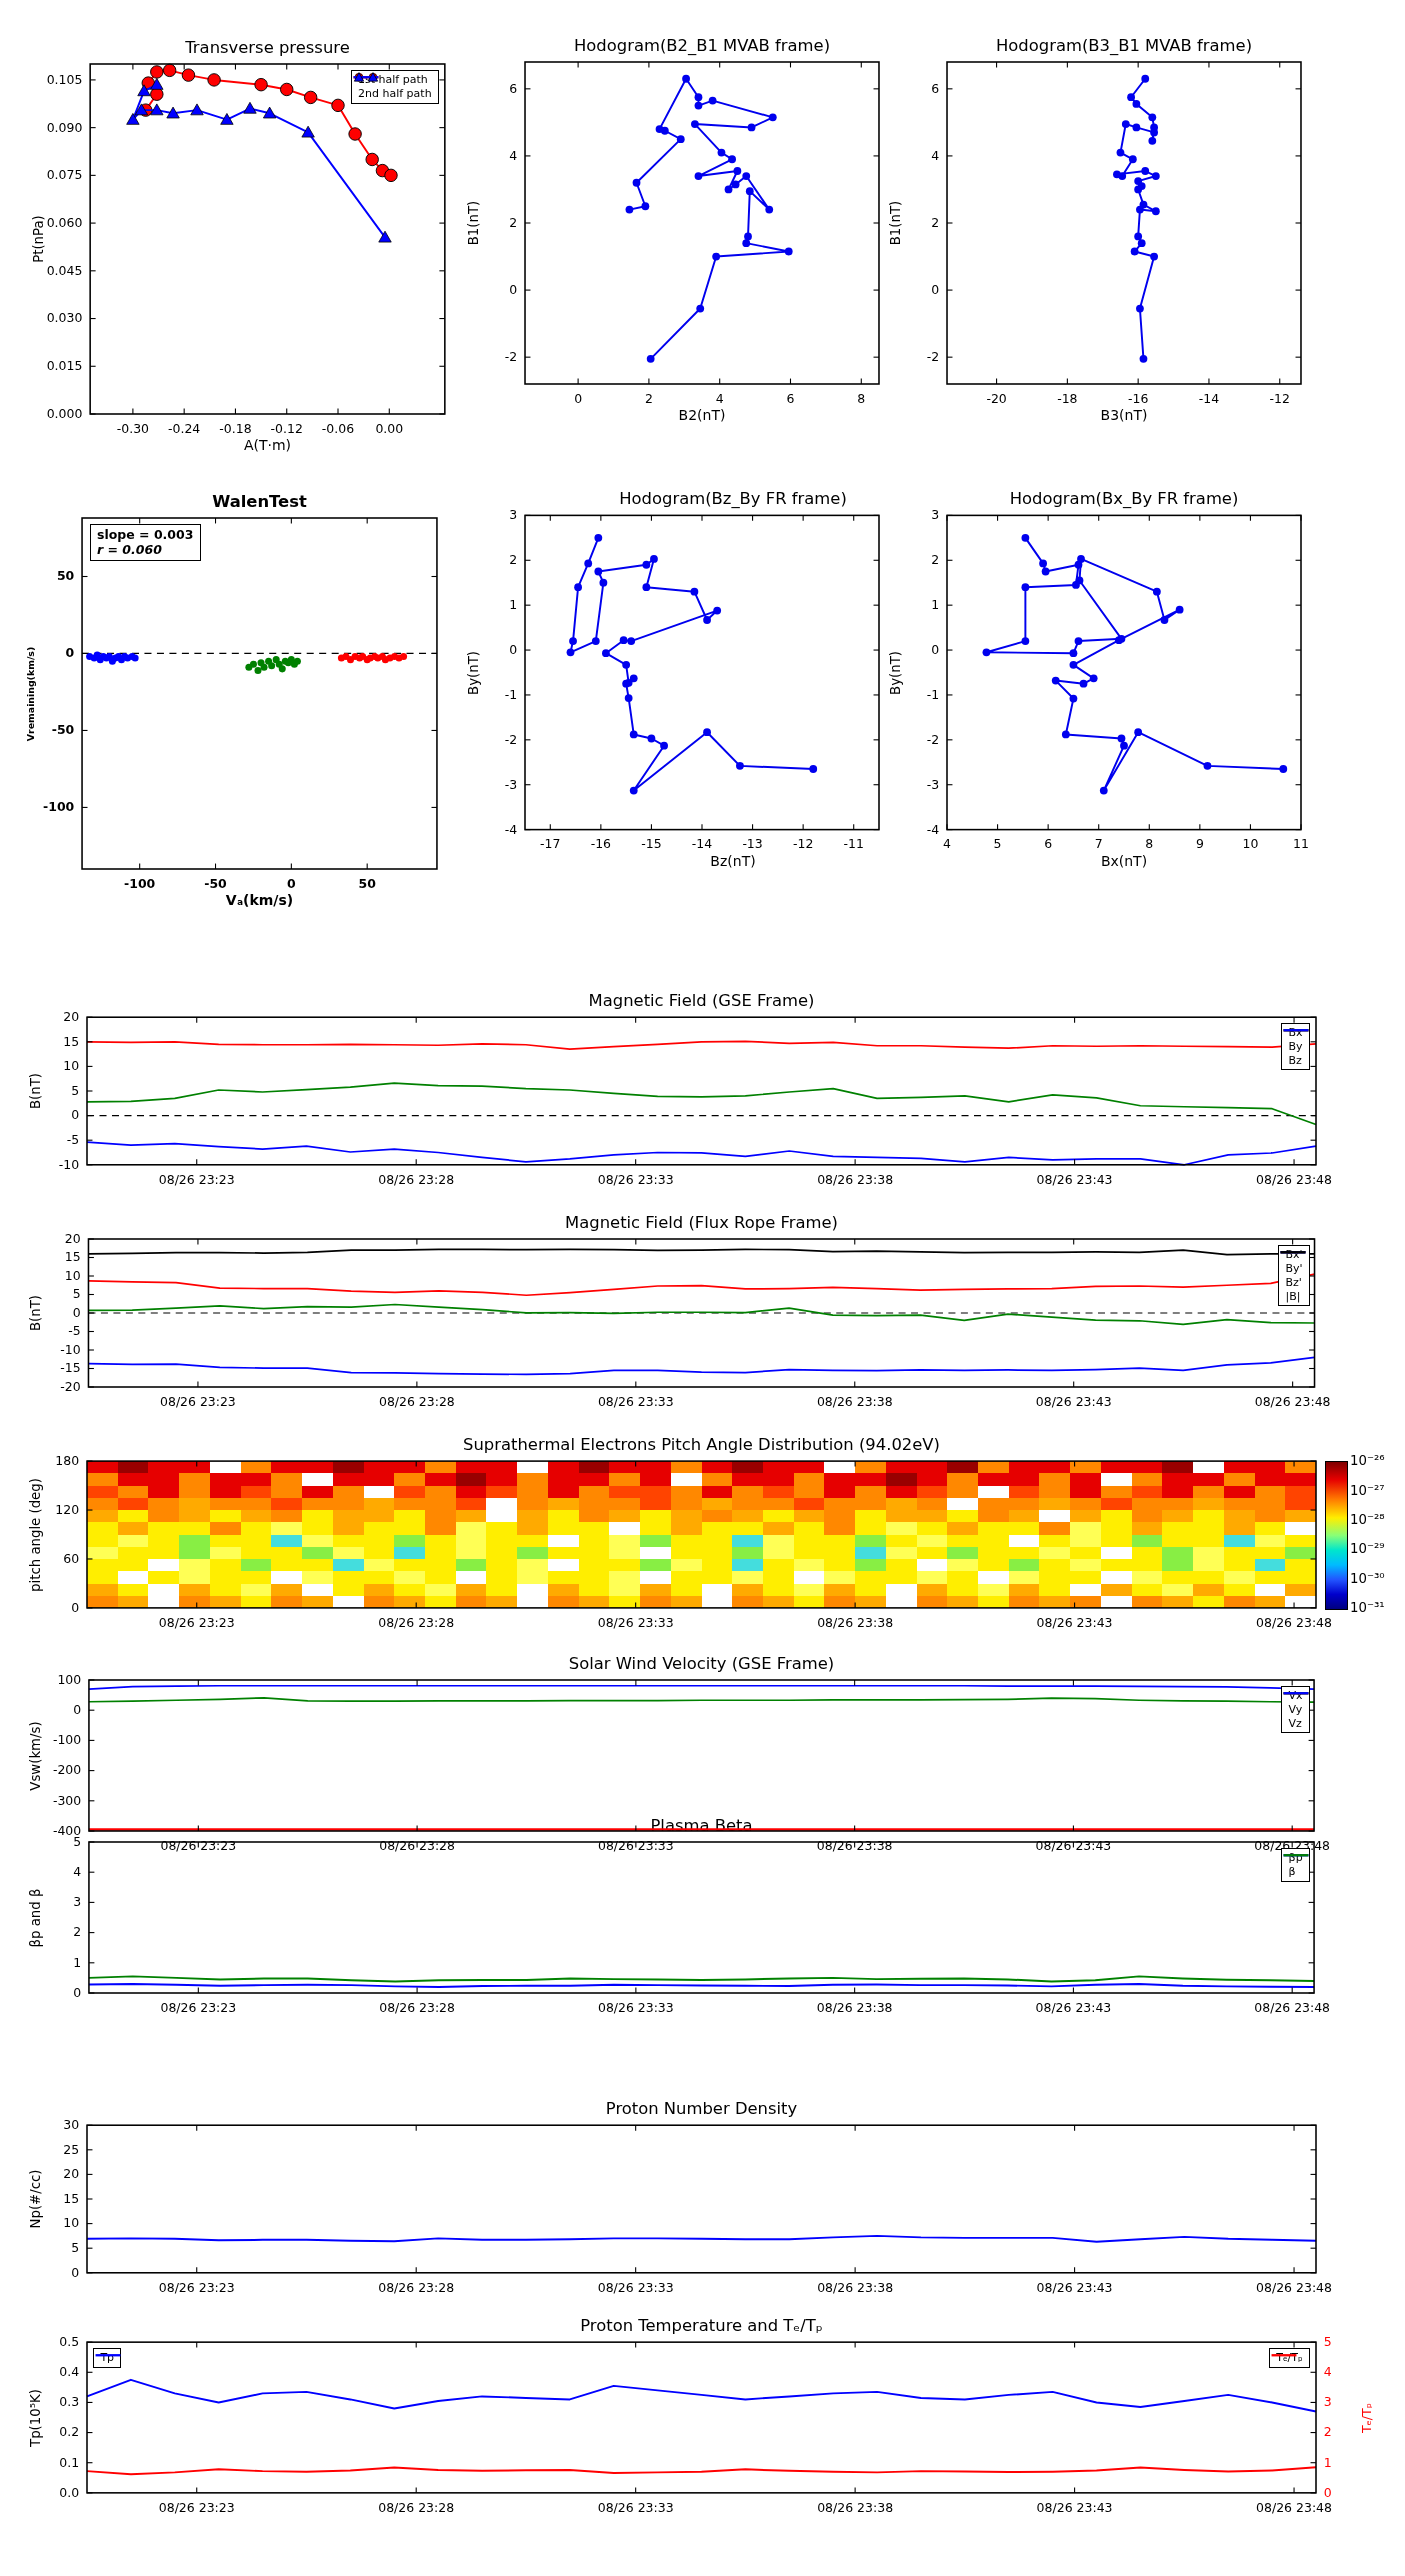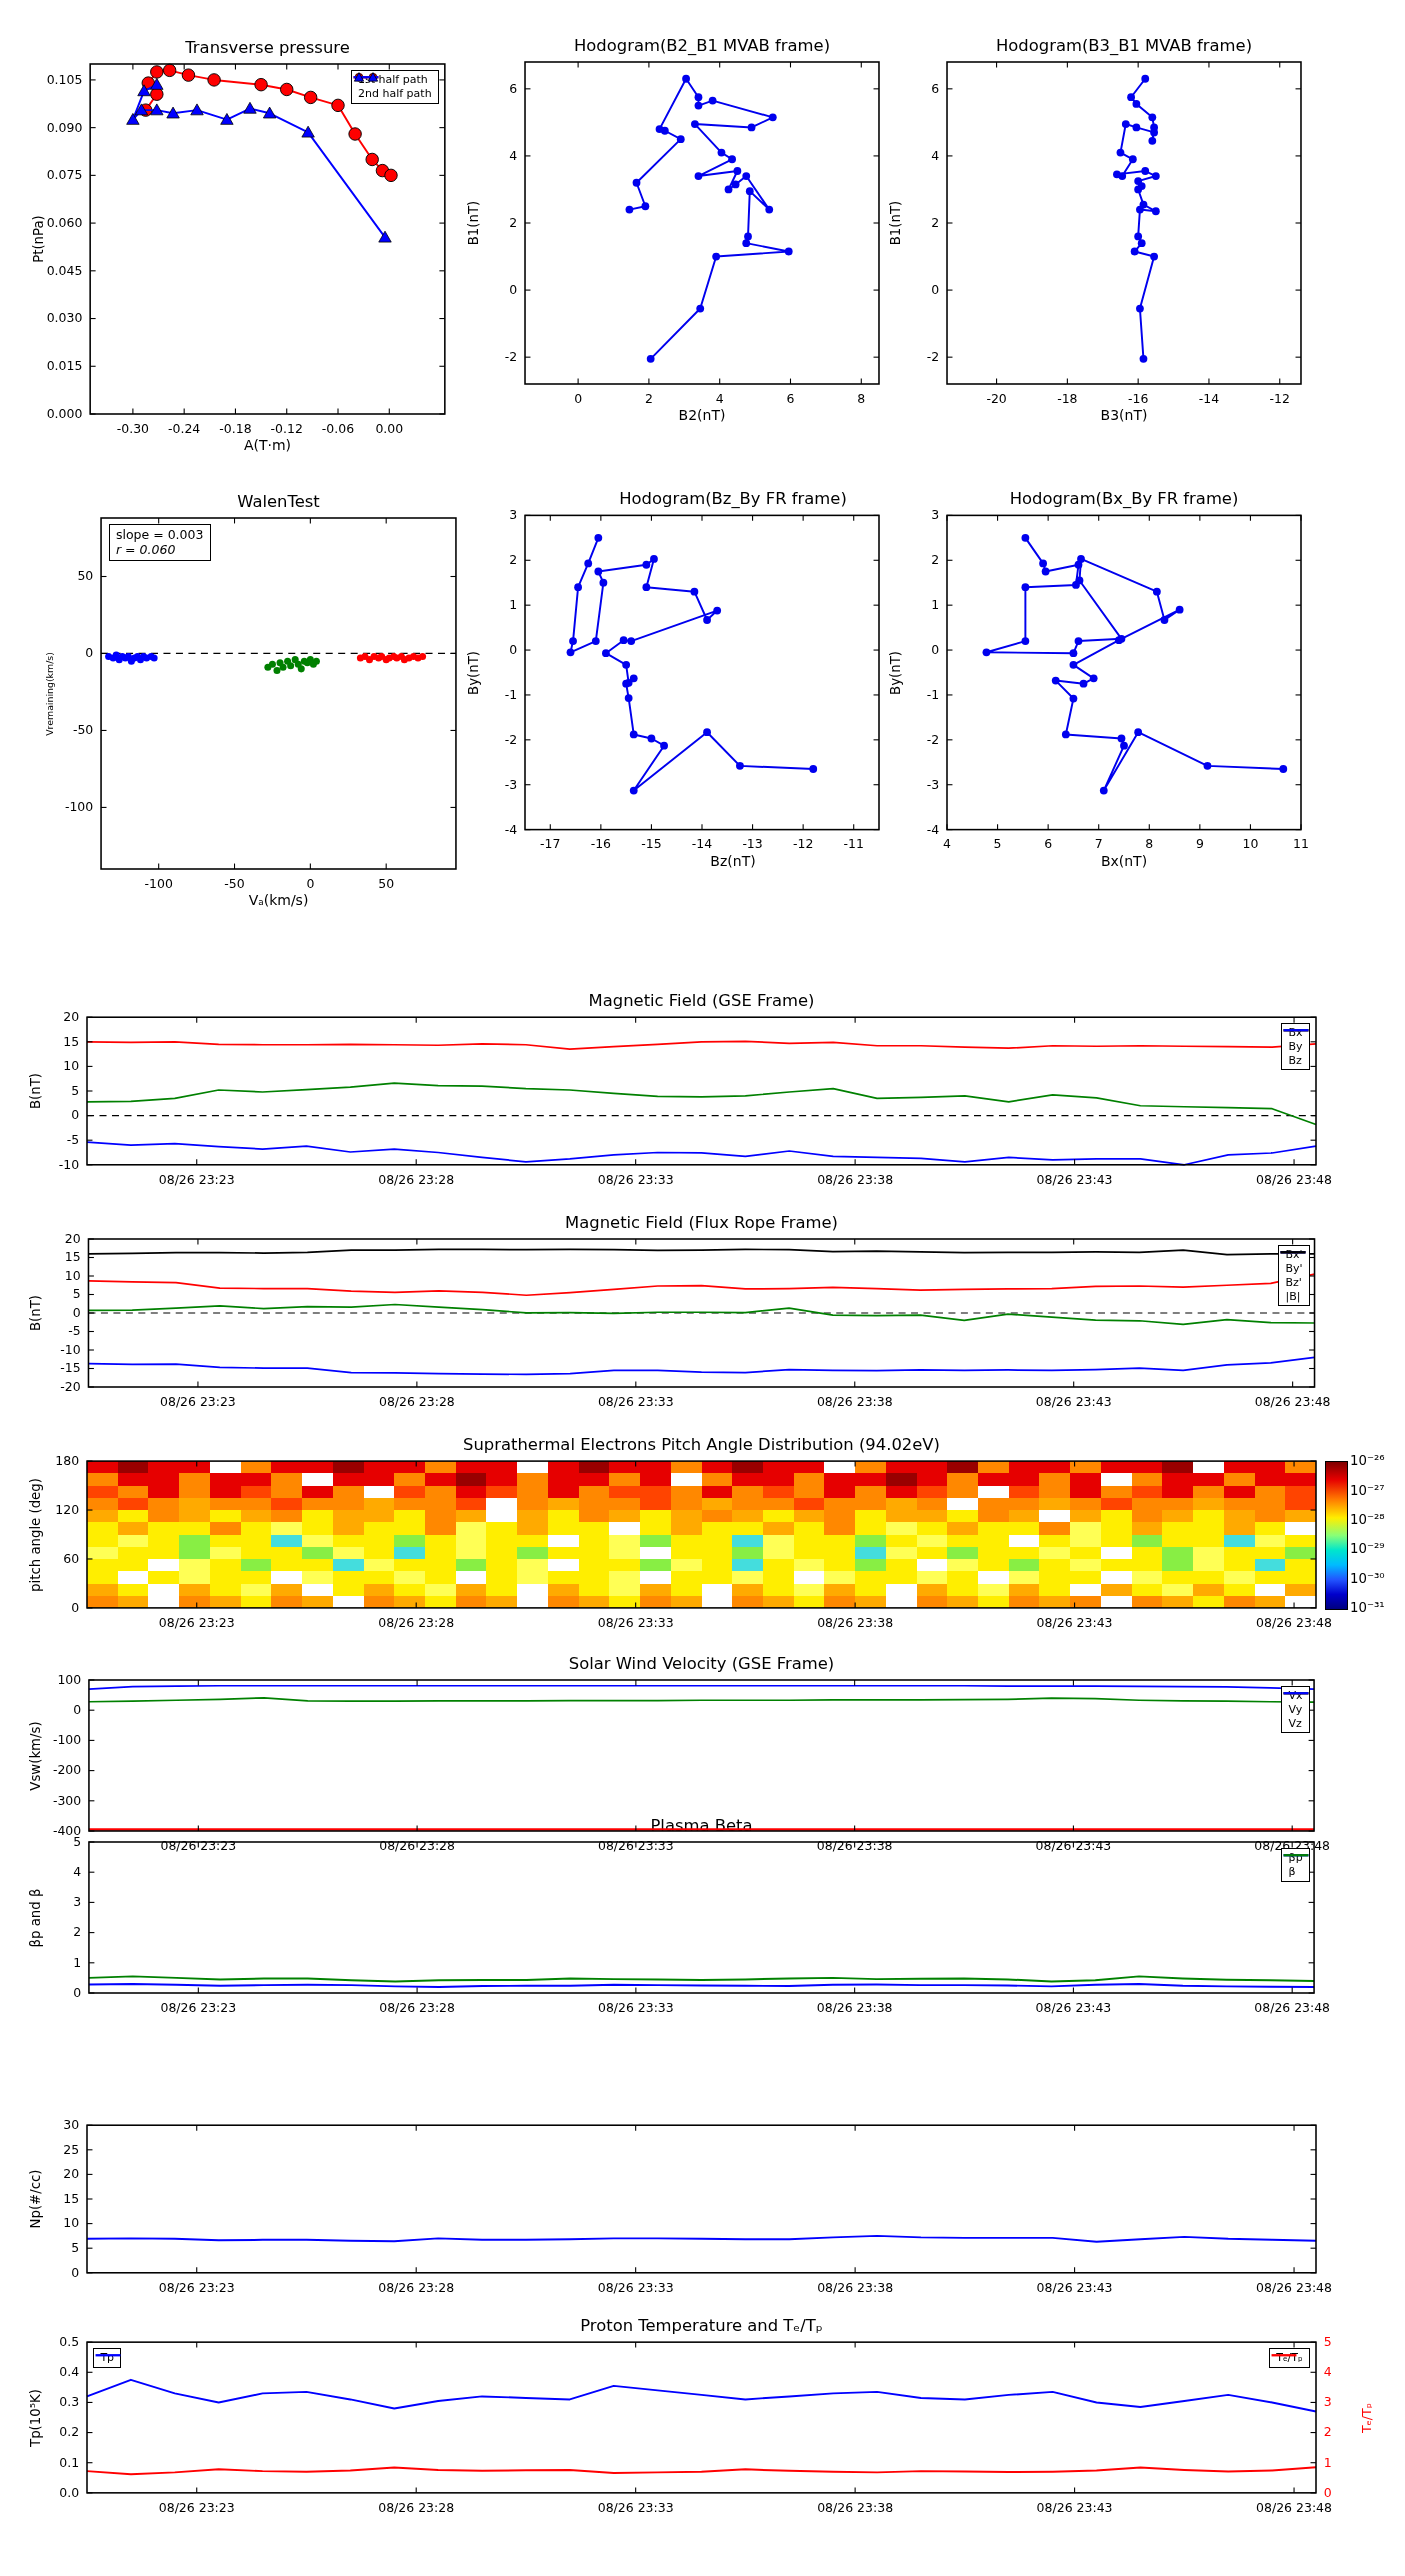--- a/index.html
+++ b/index.html
@@ -260,21 +260,21 @@
         <text x="-10" y="211.5" text-anchor="end" font-size="16" fill="#000">2</text>
         <line x1="0" y1="120.45833333333331" x2="7" y2="120.45833333333331" stroke="#000" stroke-width="1.4"></line>
         <line x1="454" y1="120.45833333333331" x2="447" y2="120.45833333333331" stroke="#000" stroke-width="1.4"></line>
         <text x="-10" y="125.45833333333331" text-anchor="end" font-size="16" fill="#000">4</text>
         <line x1="0" y1="34.41666666666663" x2="7" y2="34.41666666666663" stroke="#000" stroke-width="1.4"></line>
         <line x1="454" y1="34.41666666666663" x2="447" y2="34.41666666666663" stroke="#000" stroke-width="1.4"></line>
         <text x="-10" y="39.41666666666663" text-anchor="end" font-size="16" fill="#000">6</text>
       </svg>
     </div>
 
-  <div class="panel" style="left:101px;top:518px;width:355px;height:351px;">
+  <div class="panel" style="left:82px;top:518px;width:355px;height:351px;font-weight:bold;">
     <div class="ptitle">WalenTest</div>
     <div class="ylab small">Vremaining(km/s)</div>
     <div class="xlab">Vₐ(km/s)</div>
     <div class="anno">
       <div>slope = 0.003</div>
       <div class="ital">r = 0.060</div>
     </div>
   <svg width="355" height="351" style="z-index: 2;" viewBox="0 0 455 450">
         <line x1="0" y1="173.68421052631578" x2="455" y2="173.68421052631578" stroke="#000" stroke-width="1.6" stroke-dasharray="9 7"></line>
         <circle cx="9.722222222222223" cy="177.63157894736844" r="4.5" fill="#0000ff" stroke="#0000ff" stroke-width="0"></circle>
@@ -1328,20 +1328,21 @@
         <div class="lrow">
           <svg width="28" height="12.5" viewBox="0 0 36 16">
             <line x1="2" y1="8" x2="34" y2="8" stroke="#008000" stroke-width="3"></line>
           </svg>
           <span>β</span>
         </div>
       </div>
     </div>
 
   <div class="panel" style="left:87px;top:2125px;width:1229px;height:148px;">
+    <div class="ptitle">Proton Number Density</div>
     <div class="ylab">Np(#/cc)</div>
   <svg width="1229" height="148" style="z-index: 2;" viewBox="0 0 1574 189">
         <polyline points="0,145.53 56.21428571428571,144.9 112.42857142857142,145.53 168.64285714285714,147.42000000000002 224.85714285714283,146.79 281.07142857142856,146.79 337.2857142857143,148.05 393.5,148.68 449.71428571428567,144.9 505.92857142857144,146.79 562.1428571428571,146.79 618.3571428571429,146.16 674.5714285714286,144.9 730.7857142857143,144.9 787,145.53 843.2142857142857,146.16 899.4285714285713,146.16 955.6428571428571,143.64 1011.8571428571429,141.75 1068.0714285714287,143.64 1124.2857142857142,144.27 1180.5,144.27 1236.7142857142858,144.27 1292.9285714285713,149.31 1349.142857142857,146.16 1405.357142857143,143.01 1461.5714285714287,145.53 1517.7857142857142,146.79 1574,148.05" fill="none" stroke="#0000ff" stroke-width="2.5" stroke-linejoin="round"></polyline>
         <rect x="0" y="0" width="1574" height="189" fill="none" stroke="#000" stroke-width="2"></rect>
         <line x1="140.53571428571428" y1="189" x2="140.53571428571428" y2="182" stroke="#000" stroke-width="1.4"></line>
         <line x1="140.53571428571428" y1="0" x2="140.53571428571428" y2="7" stroke="#000" stroke-width="1.4"></line>
         <text x="140.53571428571428" y="213" text-anchor="middle" font-size="16" fill="#000">08/26 23:23</text>
         <line x1="421.60714285714283" y1="189" x2="421.60714285714283" y2="182" stroke="#000" stroke-width="1.4"></line>
         <line x1="421.60714285714283" y1="0" x2="421.60714285714283" y2="7" stroke="#000" stroke-width="1.4"></line>
         <text x="421.60714285714283" y="213" text-anchor="middle" font-size="16" fill="#000">08/26 23:28</text>

